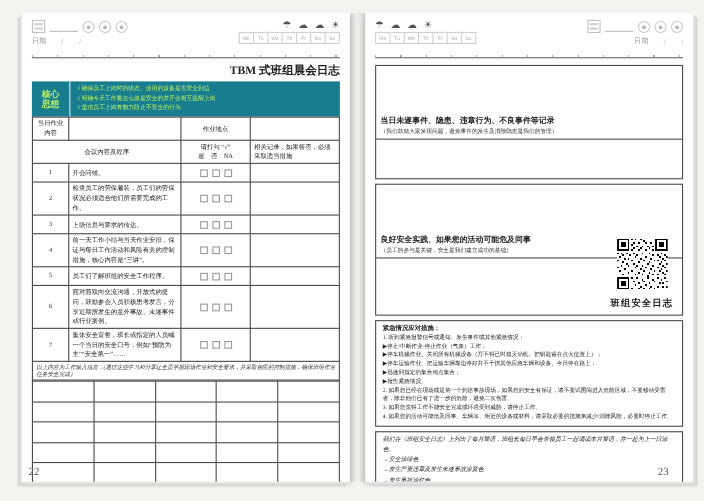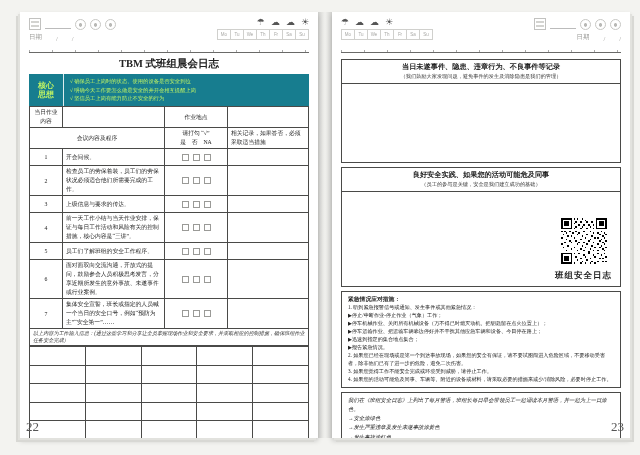--- a/index.html
+++ b/index.html
@@ -25,41 +25,41 @@
   .hdr-right.mirror{align-items:flex-start;}
   .wx{display:flex;gap:6px;font-size:9px;color:#555;line-height:1;}
   .wk{display:flex;}
   .wk span{width:12px;height:9px;border:1px solid #d0d0cd;border-left-width:0;font-size:4.5px;color:#a9a9a6;
            display:flex;align-items:center;justify-content:center;font-family:"Liberation Sans",sans-serif;}
   .wk span:first-child{border-left-width:1px;}
   .ruler{border-bottom:1px solid #6a6a68;margin-top:2px;height:2px;
          background:repeating-linear-gradient(90deg,#aaa 0 1px,transparent 1px 23px);background-position:bottom;background-size:100% 3px;background-repeat:repeat-x;}
 
   
-  .doc-title{text-align:center;font-weight:bold;font-size:10.5px;margin:4px 0 3px;}
+  .doc-title{text-align:right;font-weight:bold;font-size:10.5px;margin:4px 0 3px;}
   .core{display:flex;background:#177d8f;color:#bef264;margin-bottom:0;}
   .core-label{width:34px;border-right:1px solid rgba(255,255,255,.85);display:flex;flex-direction:column;
               align-items:center;justify-content:center;font-weight:bold;font-size:8px;line-height:1.2;}
   .core-items{flex:1;padding:3px 6px;font-size:5.3px;line-height:1.65;}
   table.mt{width:100%;border-collapse:collapse;table-layout:fixed;font-size:5.8px;}
   table.mt td{border:1px solid #4a4a48;padding:1px 3px;vertical-align:middle;}
   .c-num{width:26px;text-align:center;}
   .c-tick{width:56px;text-align:center;}
   .c-rec{width:74px;}
   .cell-center{text-align:center;}
   .cb{display:inline-block;width:5px;height:5px;border:1px solid #9a9a97;margin:0 2px;vertical-align:middle;background:#fff;}
   .note-cell{font-style:italic;font-size:5.1px;color:#333;}
   table.sig{width:100%;border-collapse:collapse;table-layout:fixed;margin-top:0;}
   table.sig td{border:1px solid #4a4a48;height:15.5px;}
-  .pagenum{position:absolute;bottom:3px;font-size:13px;color:#555;}
-  .pagenum.pl{left:6px;} .pagenum.pr{right:6px;}
+  .pagenum{position:absolute;bottom:3px;font-size:10px;color:#555;}
+  .pagenum.pl{left:6px;} .pagenum.pr{right:22px;}
 
   
   .rbox{border:1px solid #4a4a48;margin-bottom:4px;display:flex;flex-direction:column;}
-  .rbox-title{border-bottom:1px solid #4a4a48;text-align:center;padding:2px 4px 3px;}
+  .rbox-title{border-bottom:1px solid #4a4a48;padding:2px 4px 3px;margin-top:43px;}
   .rbox-title b{display:block;font-size:7.2px;}
   .rbox-title i{display:block;font-size:5.2px;font-style:normal;color:#333;margin-top:1px;}
   .blank-area{position:relative;}
   .qr-wrap{position:absolute;right:8px;bottom:4px;text-align:center;}
   .qr-cap{font-weight:bold;font-size:8.5px;margin-top:2px;letter-spacing:1px;}
   .emg{border:1px solid #4a4a48;padding:3px 6px;font-size:5.15px;line-height:1.55;margin-bottom:4px;}
   .emg-title{font-weight:bold;font-size:5.8px;}
   .monthly{border:1px solid #4a4a48;padding:3px 6px;font-size:5.4px;line-height:1.7;font-style:italic;}
 </style>
 </head>

